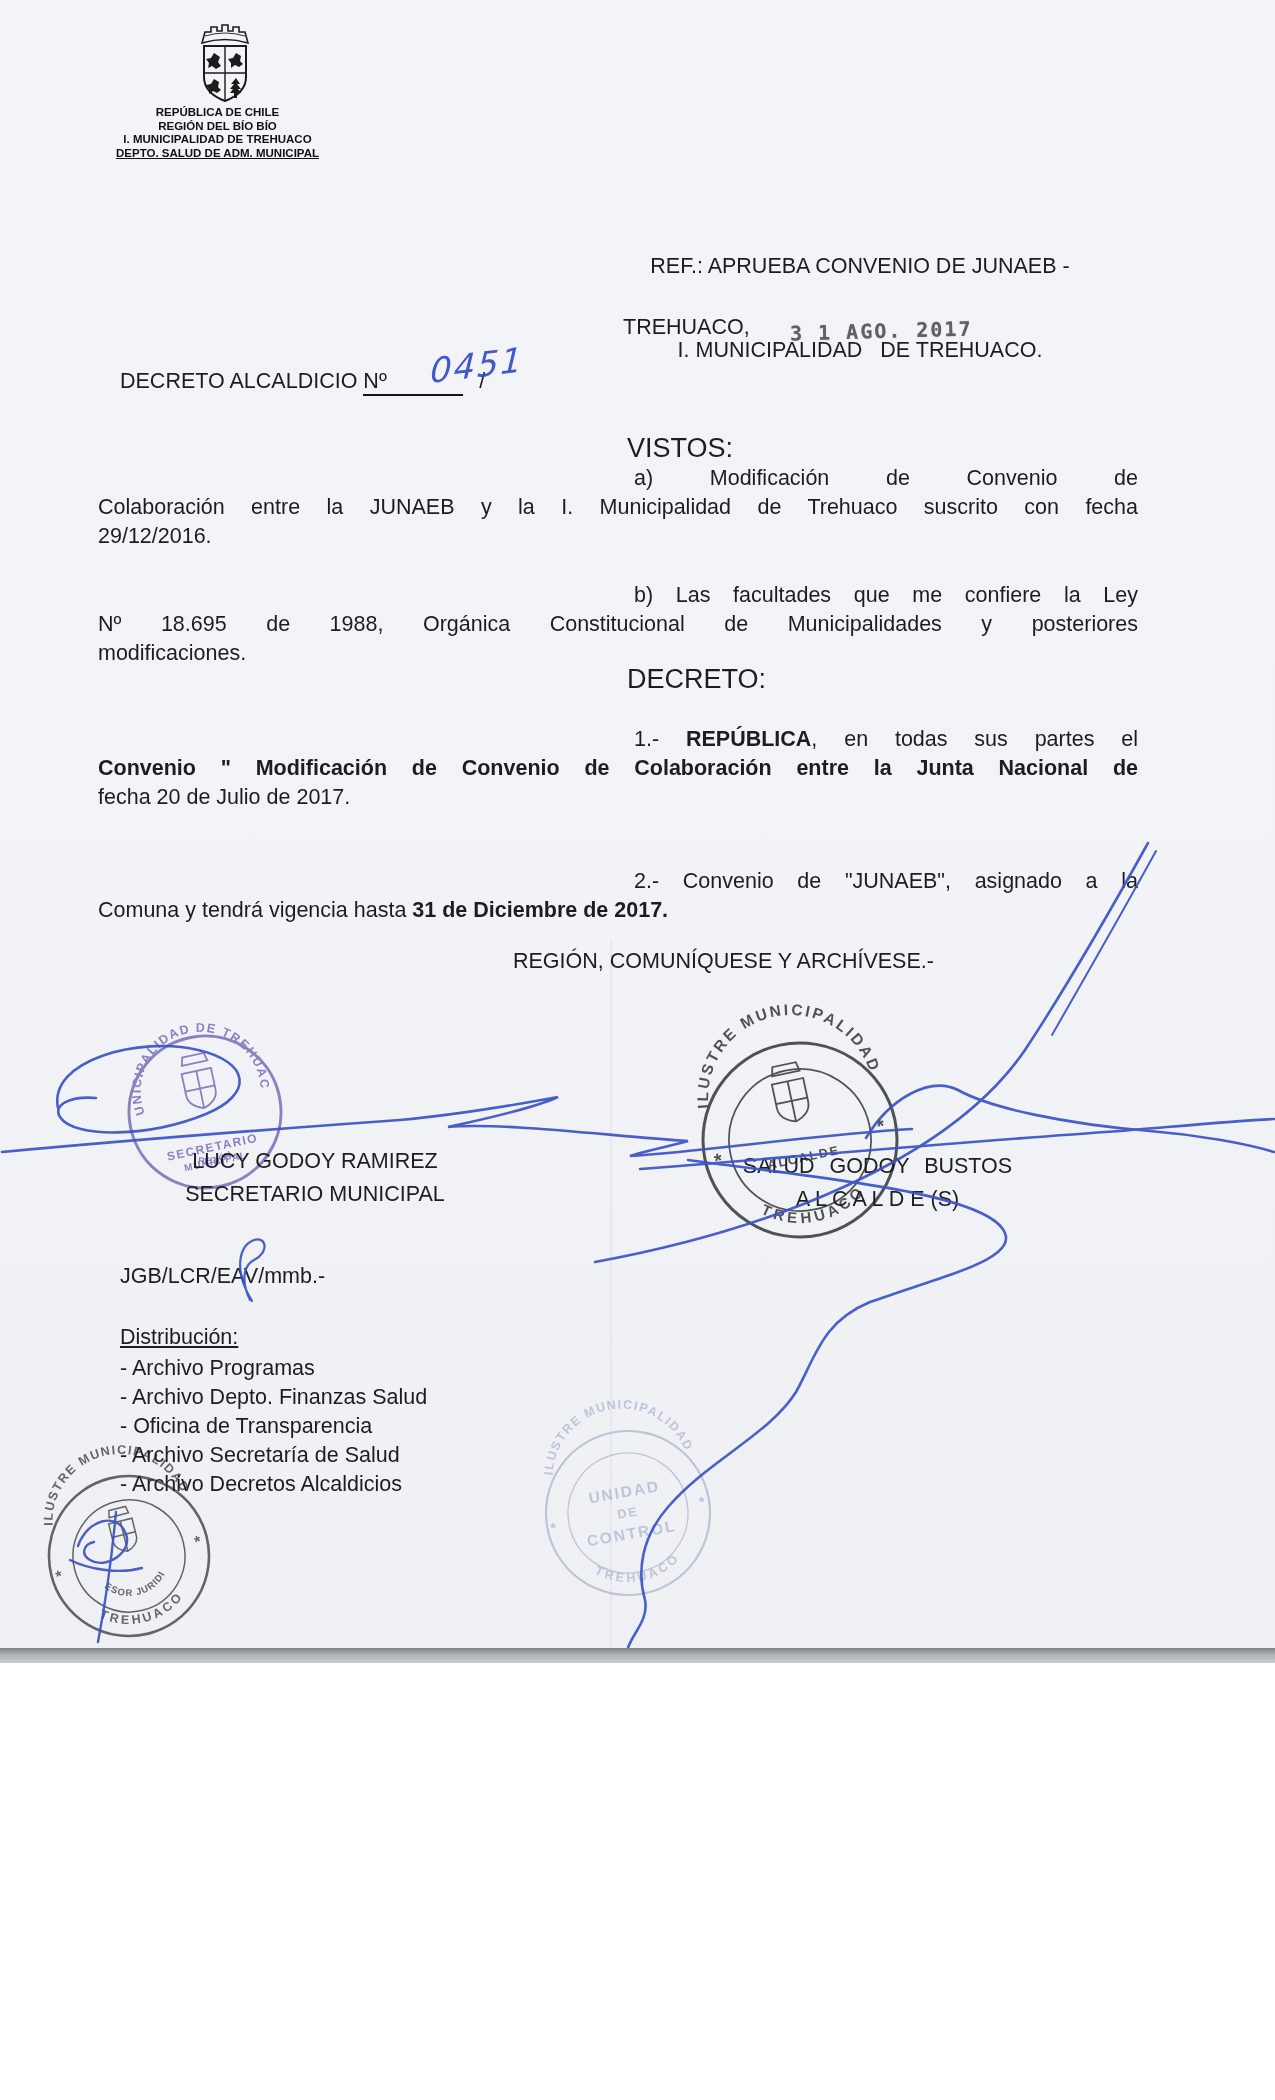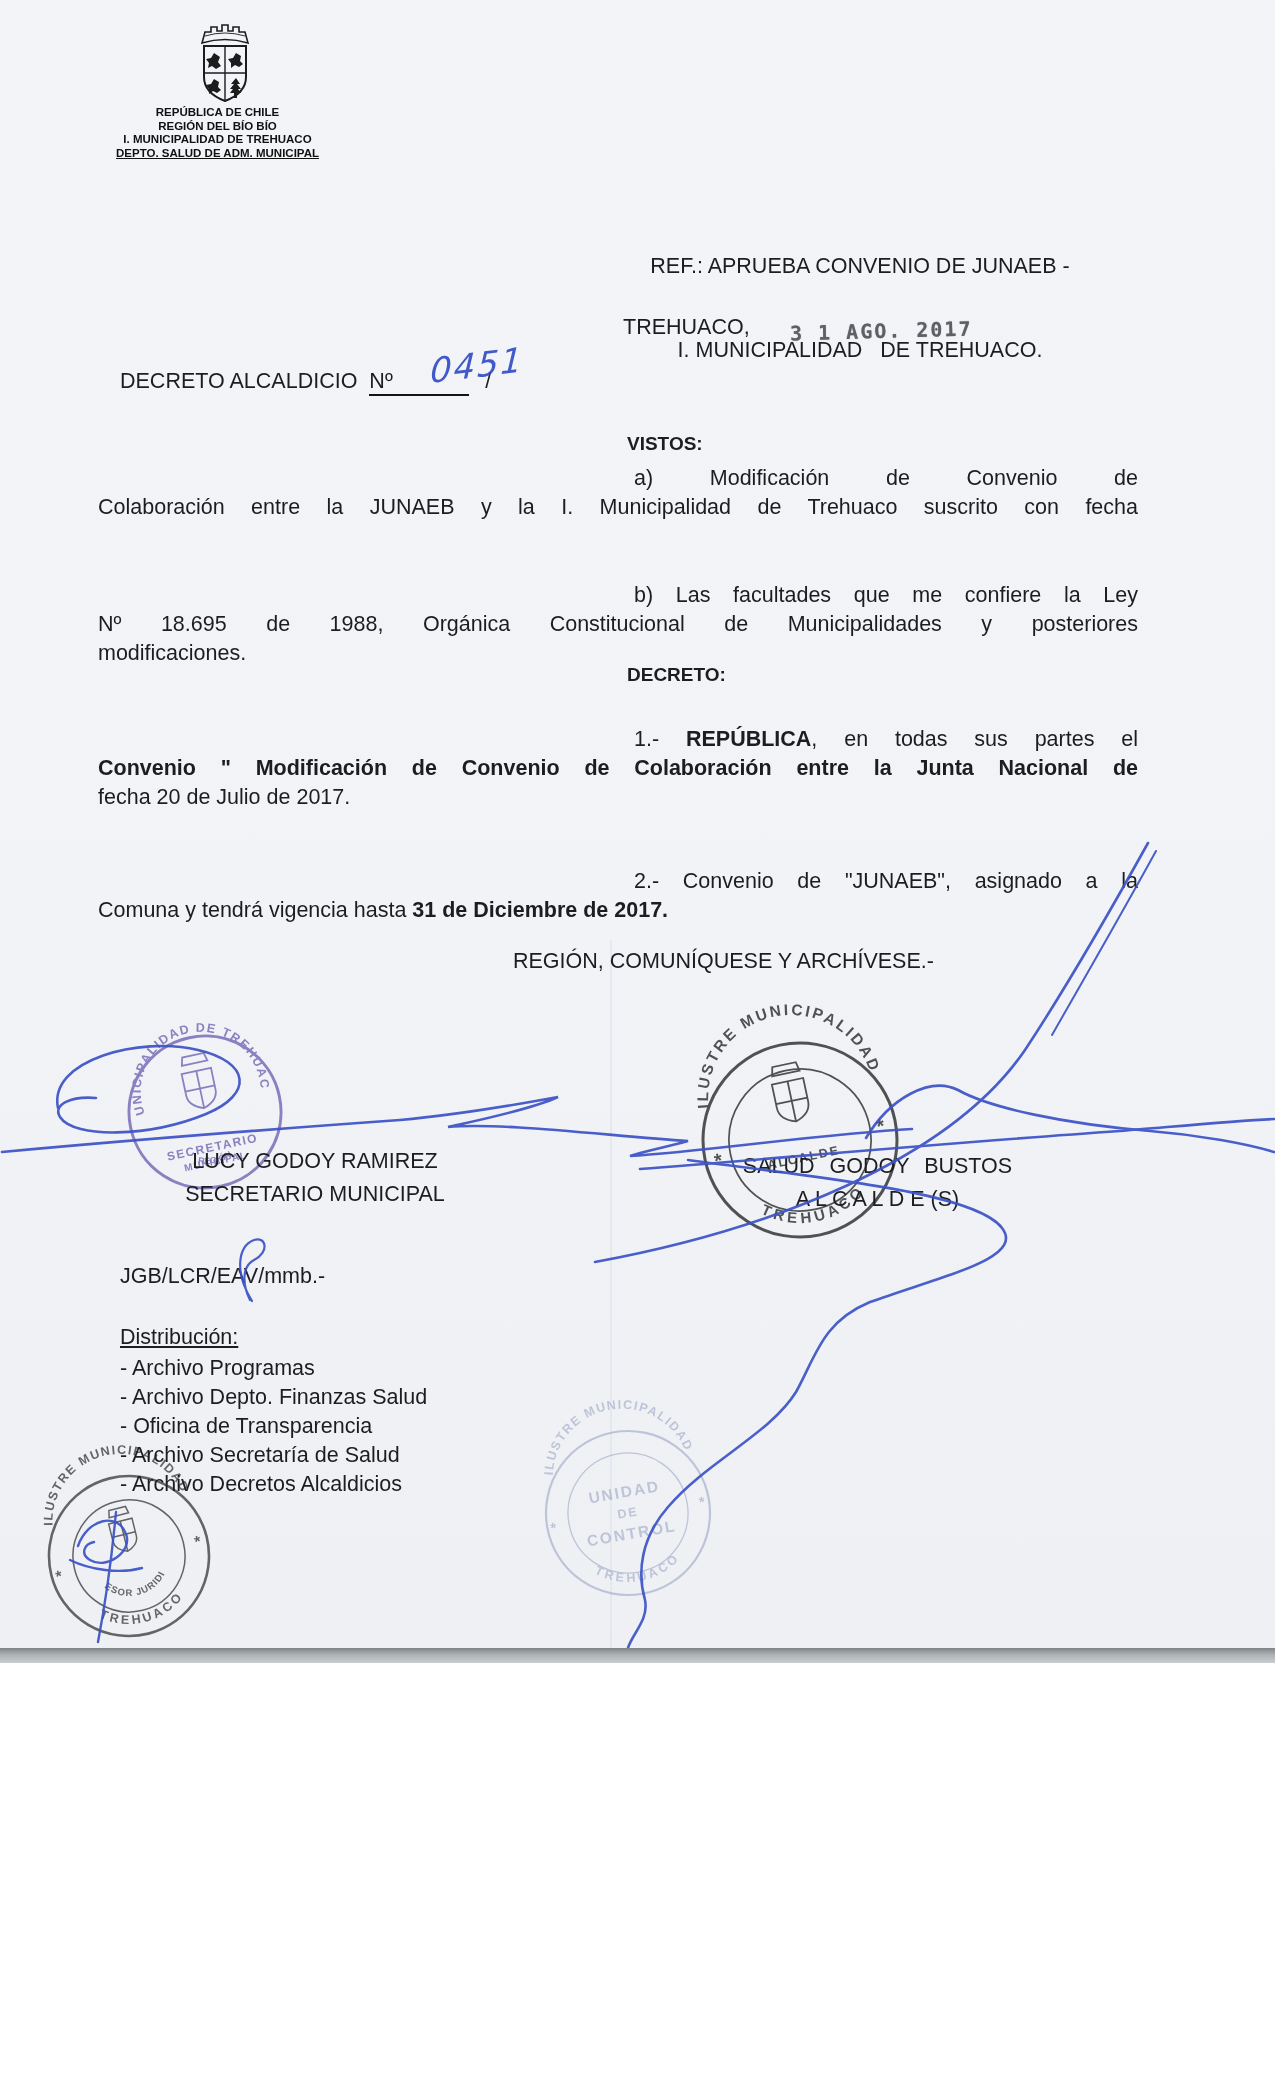--- a/index.html
+++ b/index.html
@@ -22,28 +22,28 @@
        font-size:21.5px;line-height:28px;white-space:pre-wrap;}
 
   
   .dateline{position:absolute;left:623px;top:315px;font-size:21.5px;}
   .datestamp{position:absolute;left:790px;top:319px;font-family:"DejaVu Sans Mono",monospace;
              font-size:20px;font-weight:bold;color:#3f4045;letter-spacing:2px;opacity:.82;
              transform:rotate(-1.5deg);text-shadow:0 0 1px rgba(60,60,70,.6);}
 
   
   .decreeline{position:absolute;left:120px;top:369px;font-size:21.5px;}
-  .dec-no{display:inline-block;width:100px;border-bottom:2.5px solid #141414;margin-left:6px;}
+  .dec-no{display:inline-block;width:100px;border-bottom:2.5px solid #141414;}
   .slash{margin-left:10px;}
   .handwritten{position:absolute;left:310px;top:-24px;font-family:"DejaVu Sans",sans-serif;
                font-style:italic;font-size:34px;color:#2f49c5;
                transform:rotate(-7deg) skewX(-10deg);letter-spacing:2px;opacity:.9;}
 
   
-  .heading{position:absolute;left:627px;font-size:19px;font-weight:bold;}
+  .heading{position:absolute;left:627px;font-size:27px;}
   .para{position:absolute;left:98px;width:1040px;font-size:21.5px;}
   .pline{line-height:29px;}
   .just{text-align:justify;text-align-last:justify;}
   .ind{padding-left:536px;}
   .b{font-weight:bold;}
   .closing{position:absolute;left:513px;top:949px;font-size:21.5px;}
 
   
   .sig{position:absolute;text-align:center;font-size:21.5px;}
   .sig .t2{margin-top:8px;}
@@ -189,20 +189,21 @@
       <span>DECRETO ALCALDICIO</span>
       <span class="dec-no"><span>Nº</span></span>
       <span class="slash">/</span>
       <span class="handwritten">0451</span>
     </div>
 
     <div class="heading" style="top:433px">VISTOS:</div>
     <div class="para" style="top:464px">
         <div class="pline just ind"><span>a) Modificación de Convenio de</span></div>
         <div class="pline just"><span>Colaboración entre la JUNAEB y la I. Municipalidad de Trehuaco suscrito con fecha</span></div>
+        <div class="pline"><span>29/12/2016.</span></div>
       </div>
     <div class="para" style="top:581px">
         <div class="pline just ind"><span>b) Las facultades que me confiere la Ley</span></div>
         <div class="pline just"><span>Nº 18.695 de 1988, Orgánica Constitucional de Municipalidades y posteriores</span></div>
         <div class="pline"><span>modificaciones.</span></div>
       </div>
     <div class="heading" style="top:664px">DECRETO:</div>
     <div class="para" style="top:725px">
         <div class="pline just ind"><span>1.- </span><span class="b">REPÚBLICA</span><span>, en todas sus partes el</span></div>
         <div class="pline just"><span class="b">Convenio " Modificación de Convenio de Colaboración entre la Junta Nacional de</span></div>

